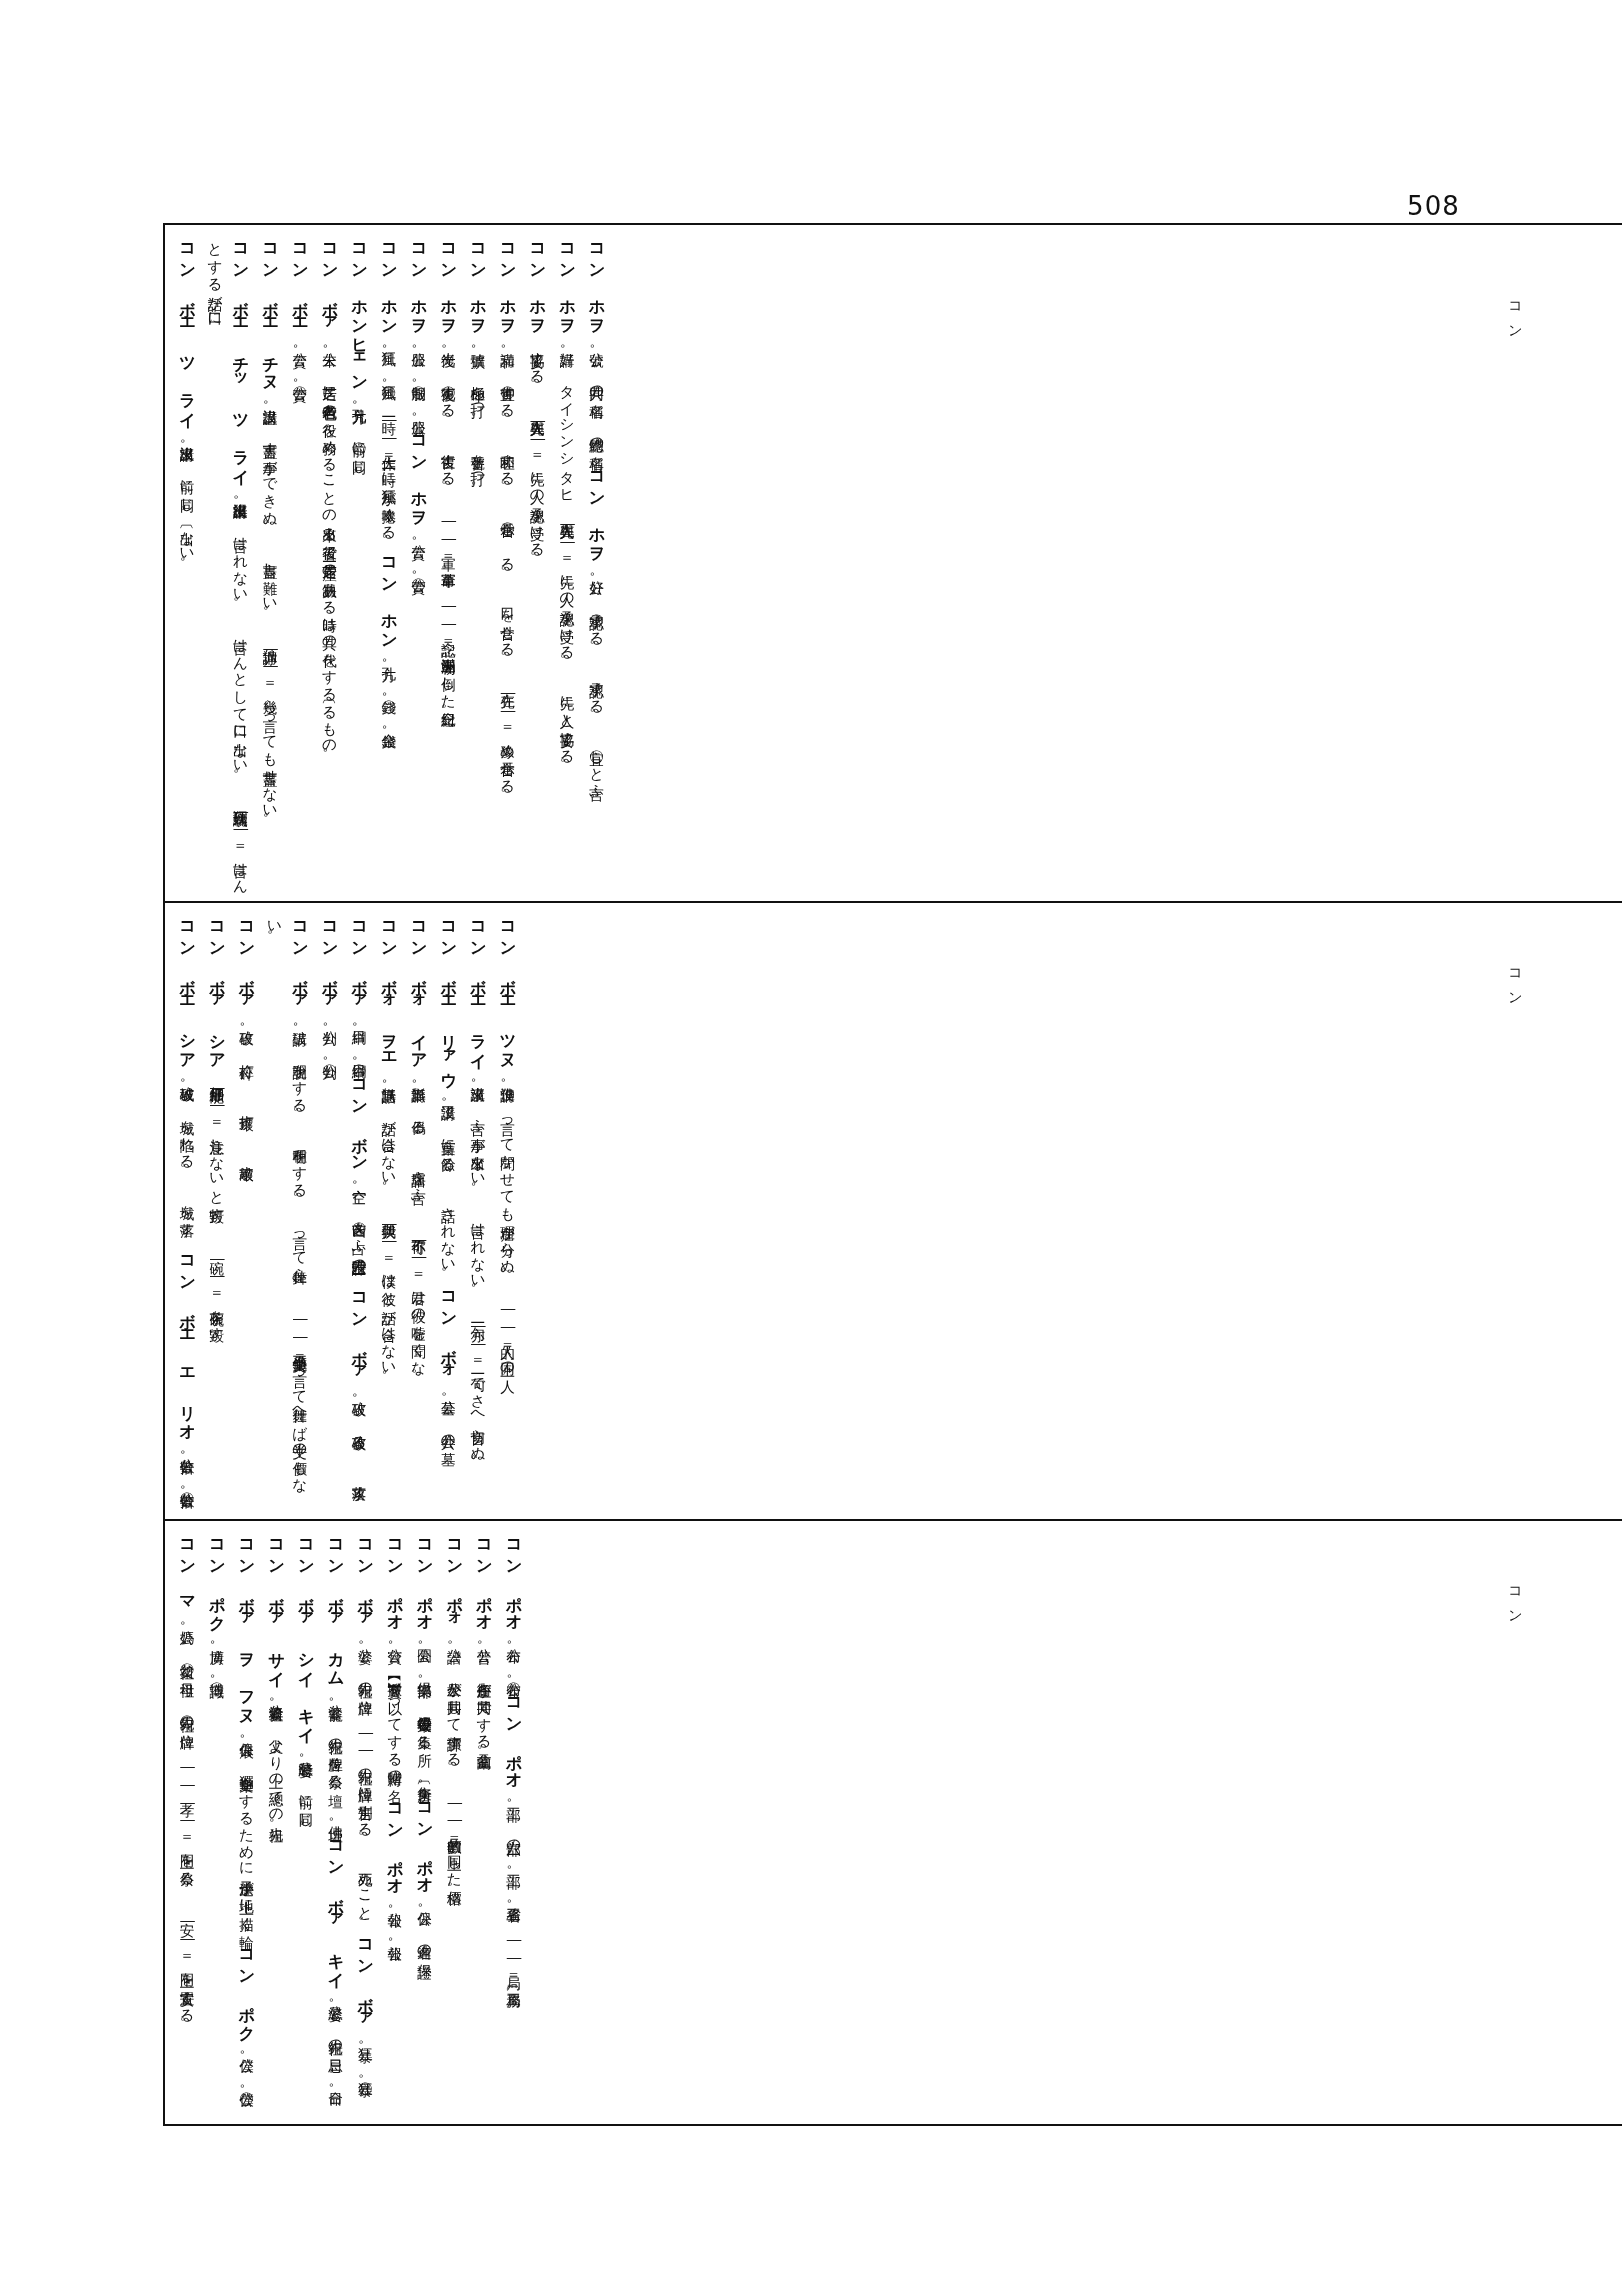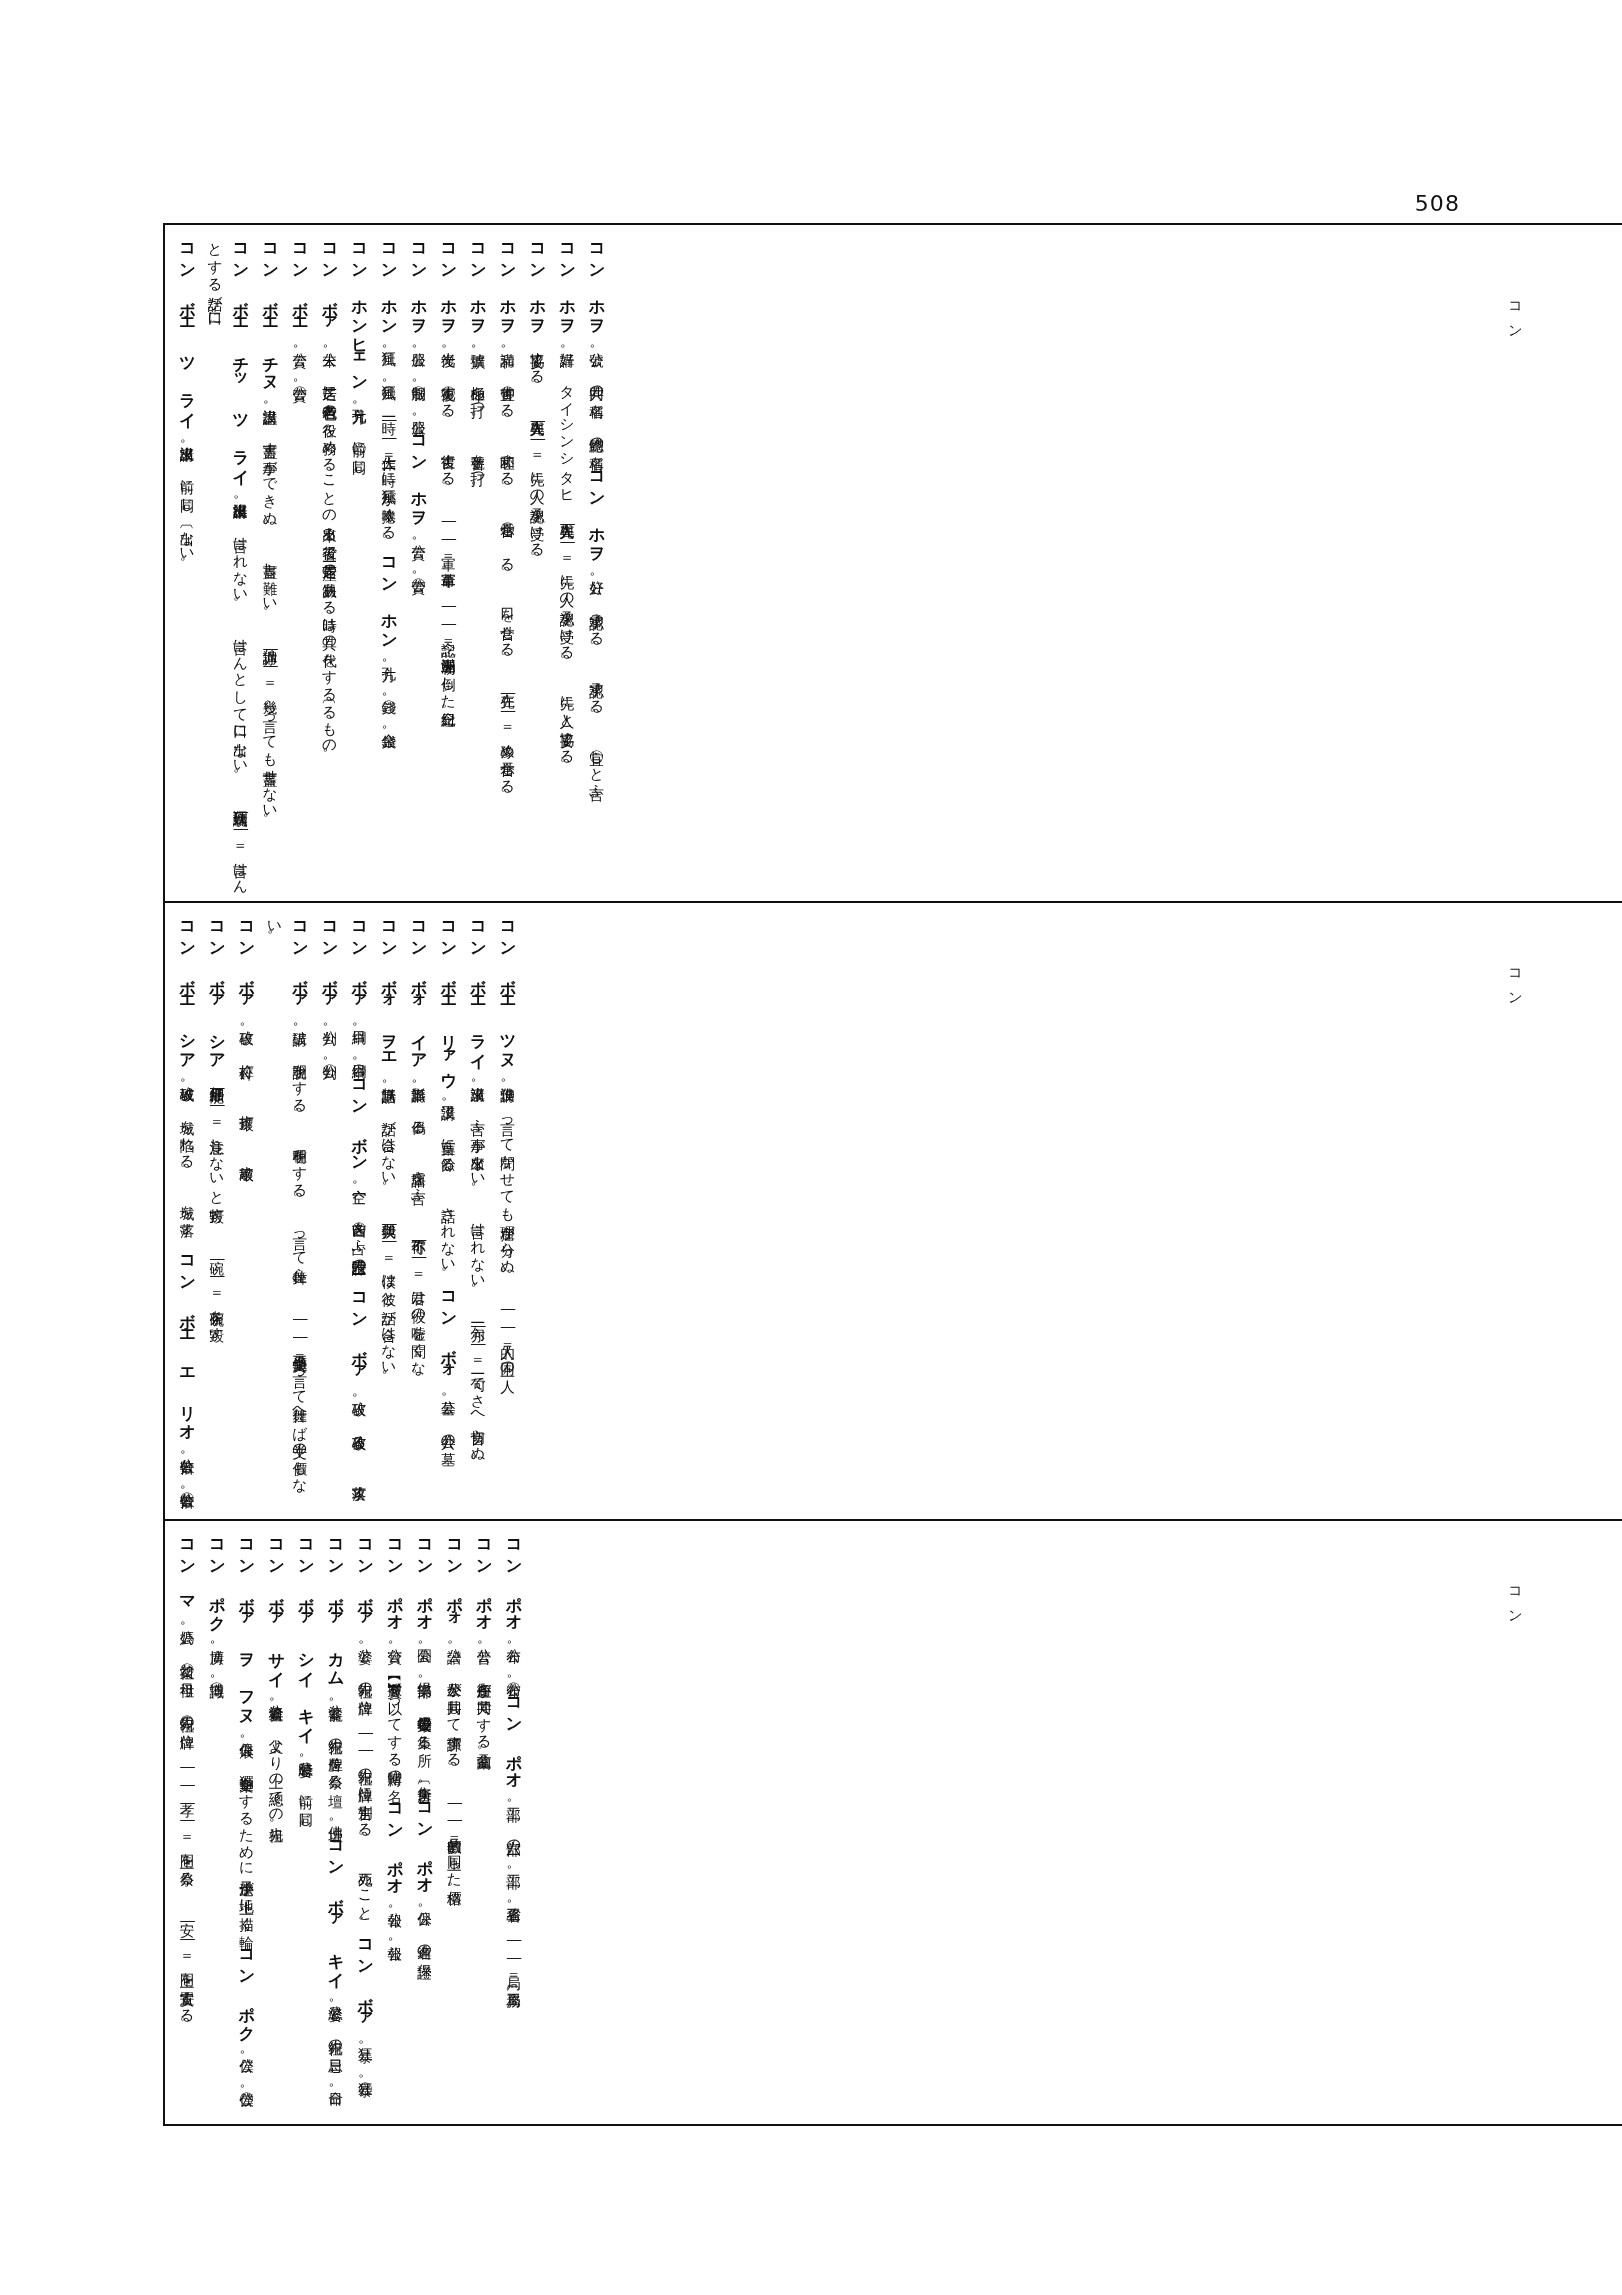--- a/index.html
+++ b/index.html
@@ -12,21 +12,21 @@
     width:1623px;
     height:2295px;
     background:#ffffff;
     box-sizing:border-box;
   }
   
   .page-number{
     position:absolute;
     top:191px;
     right:163px;
-    font-size:22px;
+    font-size:26px;
     font-family:"DejaVu Sans","Liberation Sans",sans-serif;
     letter-spacing:1.1px;
   }
   
   .frame{
     position:absolute;
     left:163px;
     top:223px;
     width:1464px;   
     height:1903px;

